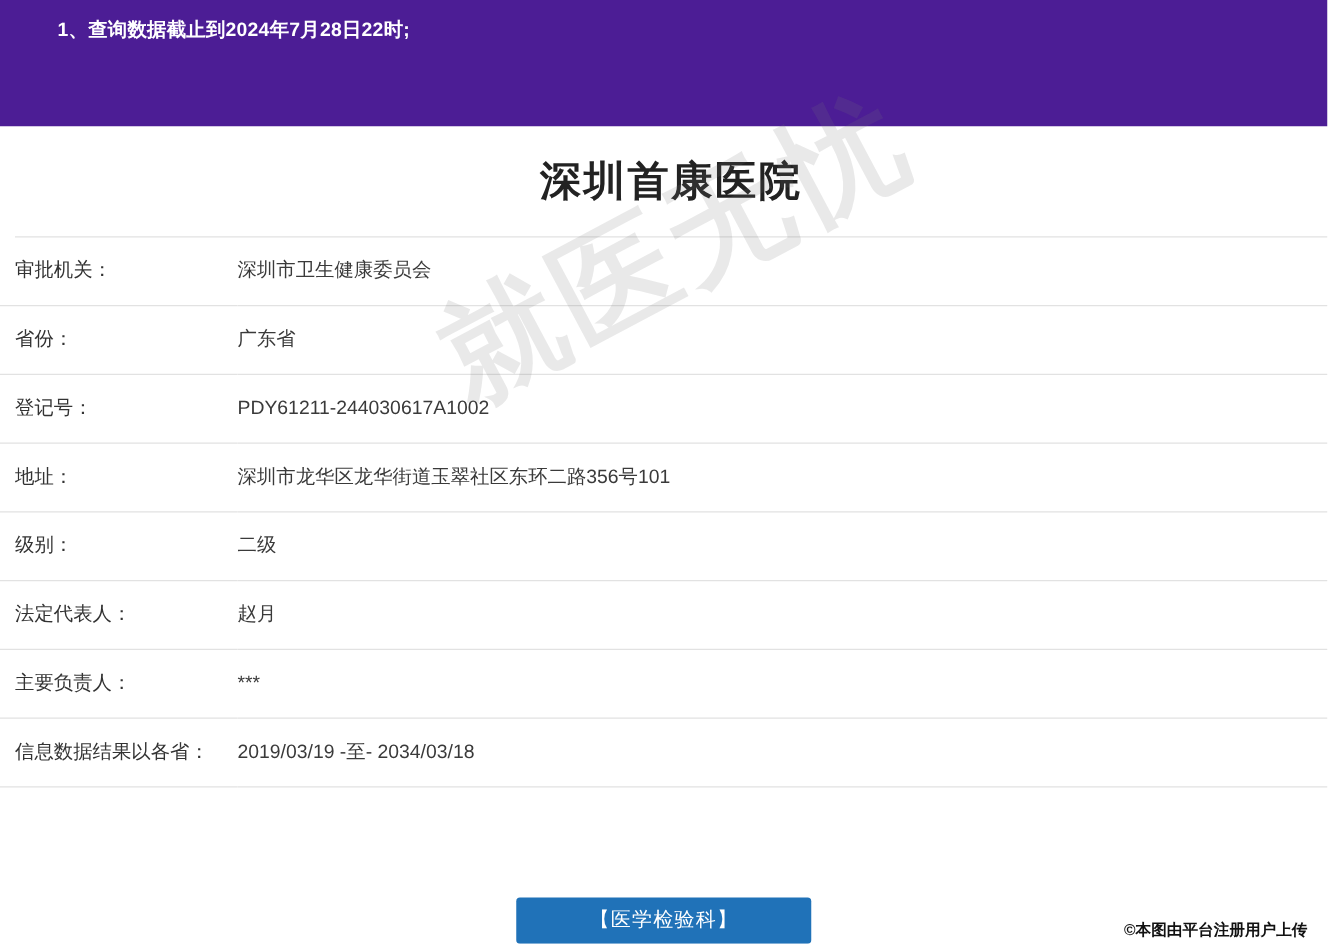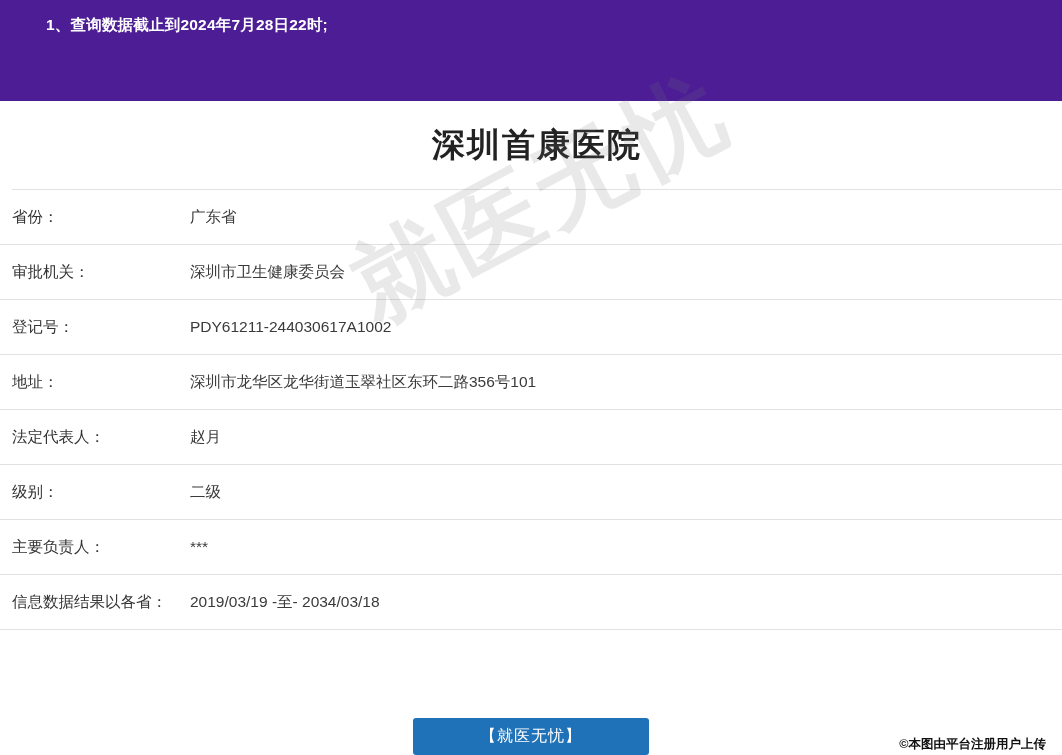--- a/index.html
+++ b/index.html
@@ -143,51 +143,51 @@
 
 <div class="title-wrap">
   <div class="title">深圳首康医院</div>
 </div>
 
 <div class="watermark">就医无忧</div>
 
 <table class="info-table">
   <tbody>
     <tr>
+      <td class="label">审批机关：</td>
+      <td class="value">深圳市卫生健康委员会</td>
+    </tr>
+    <tr>
       <td class="label">省份：</td>
       <td class="value">广东省</td>
-    </tr>
-    <tr>
-      <td class="label">审批机关：</td>
-      <td class="value">深圳市卫生健康委员会</td>
     </tr>
     <tr>
       <td class="label">登记号：</td>
       <td class="value">PDY61211-244030617A1002</td>
     </tr>
     <tr>
       <td class="label">地址：</td>
       <td class="value">深圳市龙华区龙华街道玉翠社区东环二路356号101</td>
     </tr>
     <tr>
+      <td class="label">级别：</td>
+      <td class="value">二级</td>
+    </tr>
+    <tr>
       <td class="label">法定代表人：</td>
       <td class="value">赵月</td>
-    </tr>
-    <tr>
-      <td class="label">级别：</td>
-      <td class="value">二级</td>
     </tr>
     <tr>
       <td class="label">主要负责人：</td>
       <td class="value">***</td>
     </tr>
     <tr>
       <td class="label">信息数据结果以各省：</td>
       <td class="value">2019/03/19 -至- 2034/03/18</td>
     </tr>
   </tbody>
 </table>
 
 <div class="footer">
-  <button class="close-btn">【就医无忧】</button>
+  <button class="close-btn">【医学检验科】</button>
 </div>
 
 <div class="corner-credit">©本图由平台注册用户上传</div>
 
 </body></html>

